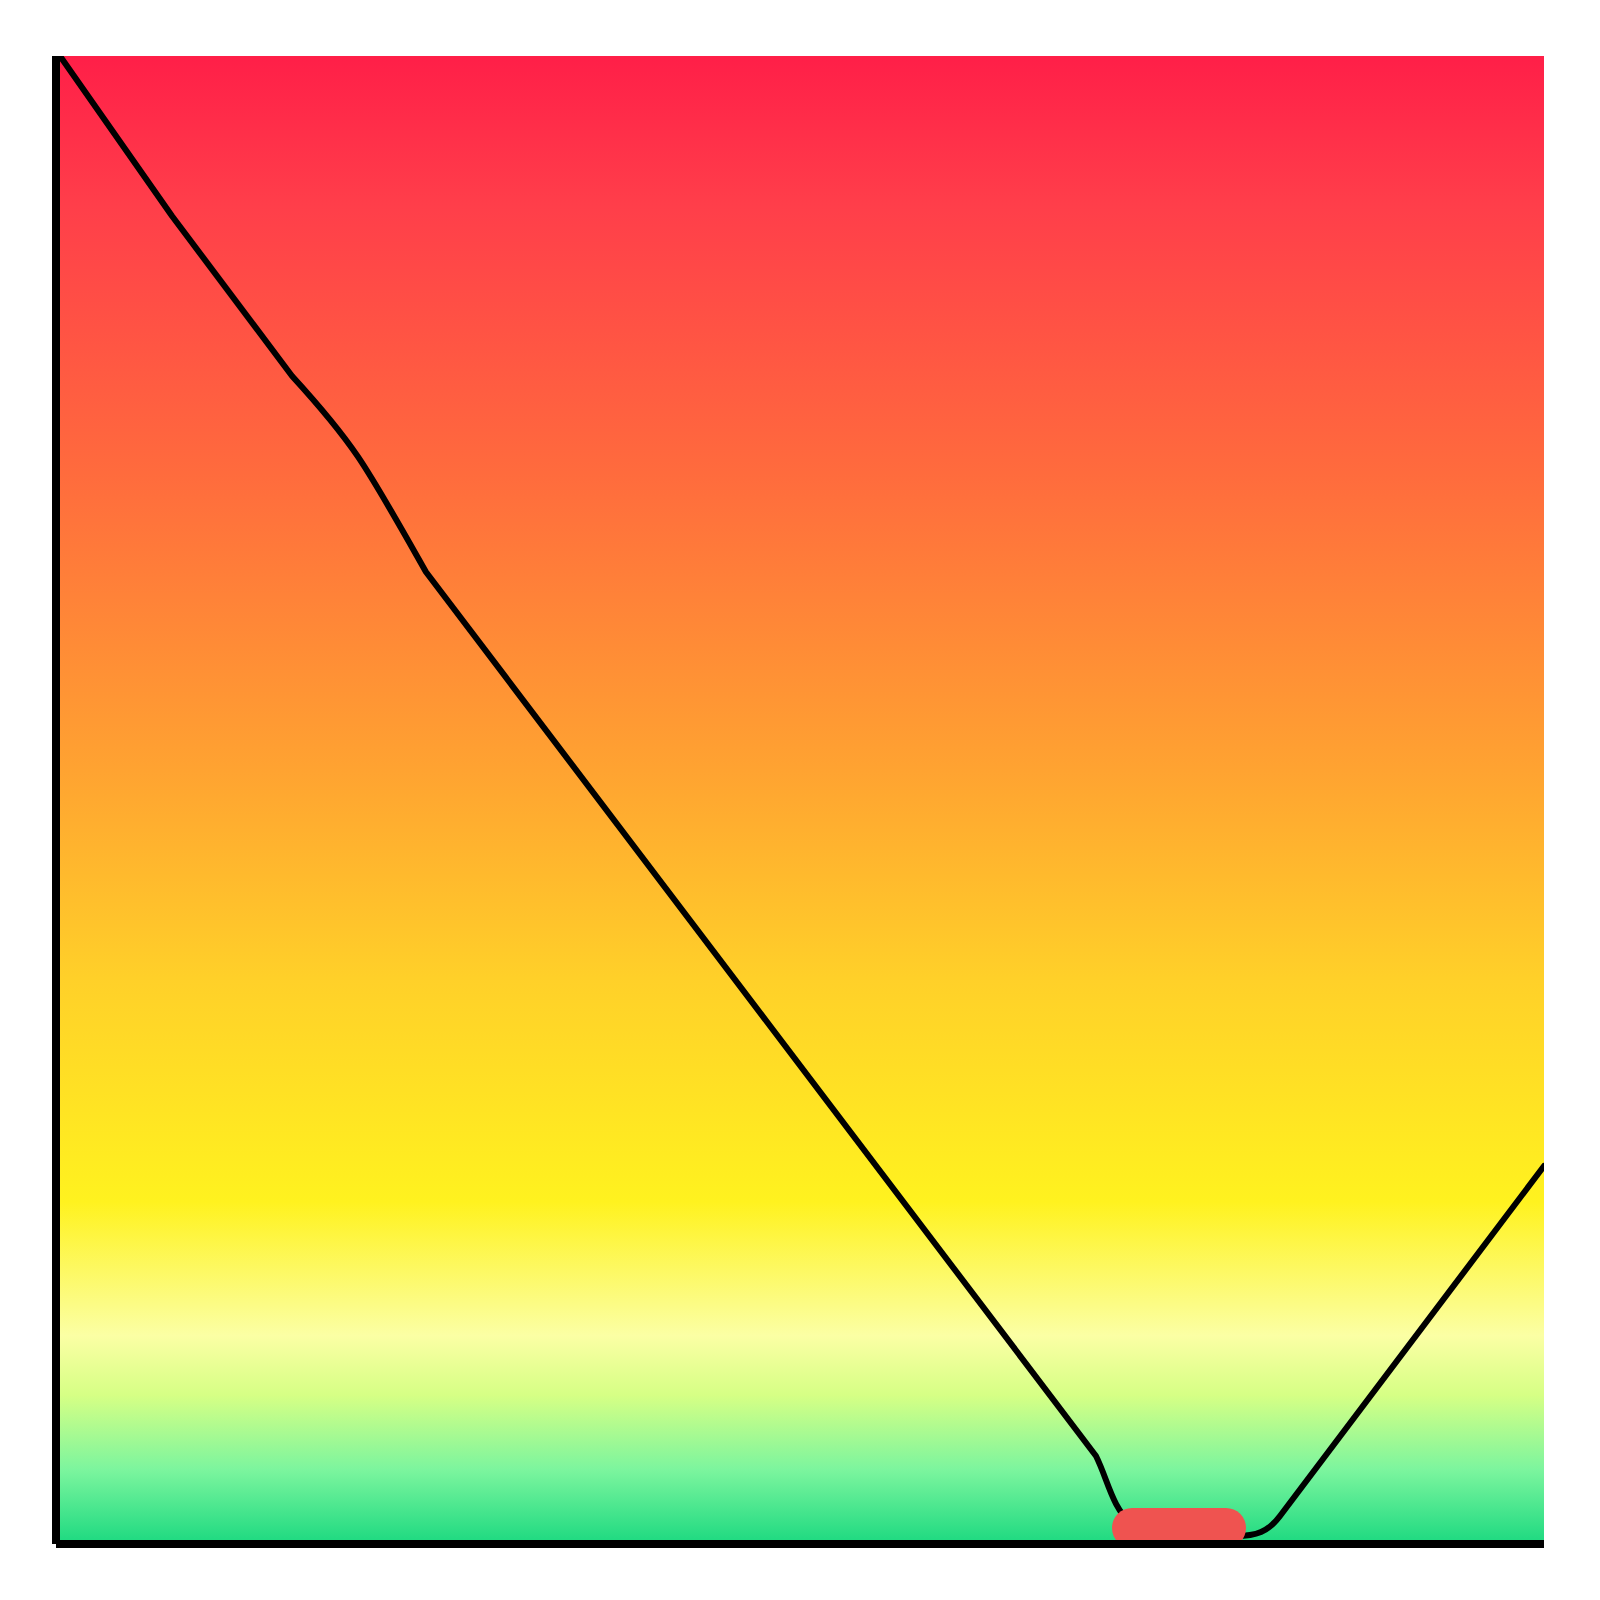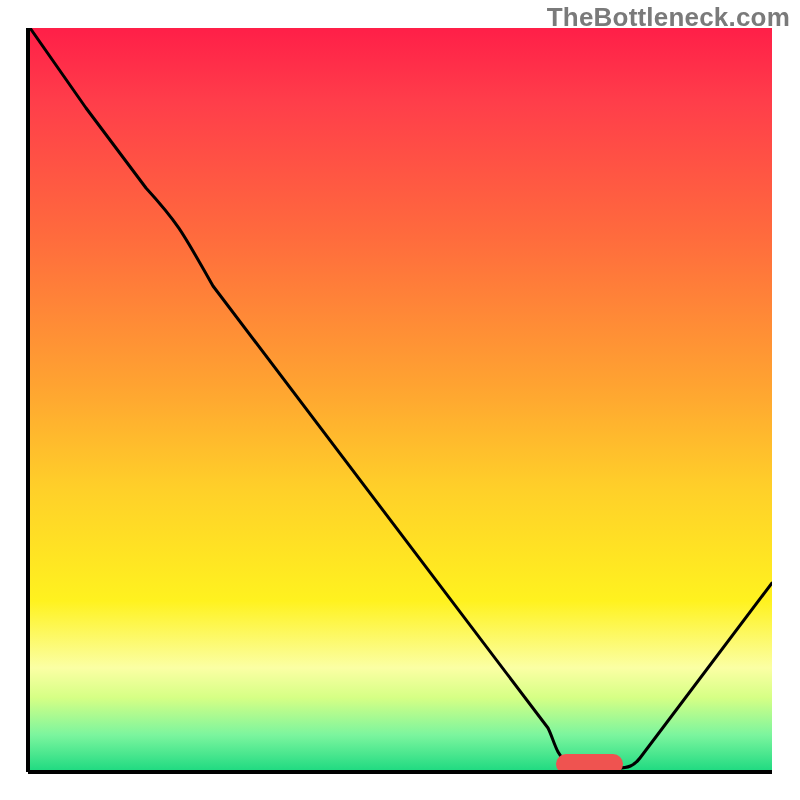--- a/index.html
+++ b/index.html
@@ -68,21 +68,20 @@
     inset: 0;
     z-index: 4;
     pointer-events: none;
   }
 </style>
 </head>
 <body>
 
 <div class="canvas-wrap">
 
-  <div class="watermark">TheBottleneck.com</div>
 
   <div class="plot-area">
     <div class="gradient-fill"></div>
 
     <svg class="curve" viewBox="0 0 744 744" preserveAspectRatio="none">
       <path fill="none" stroke="#000000" stroke-width="3" stroke-linejoin="round" stroke-linecap="round" d="M 2 0 L 58 80 L 118 160 C 150 195, 155 205, 185 258 L 520 700 C 526 712, 528 726, 538 734 C 543 738, 550 740, 560 740 L 590 740 C 600 740, 606 738, 612 730 L 744 555"></path>
     </svg>
 
     <div class="hatch" id="marker" style="left: 71%; width: 9%; height: 20px; border-radius: 12px;"></div>
   </div>

